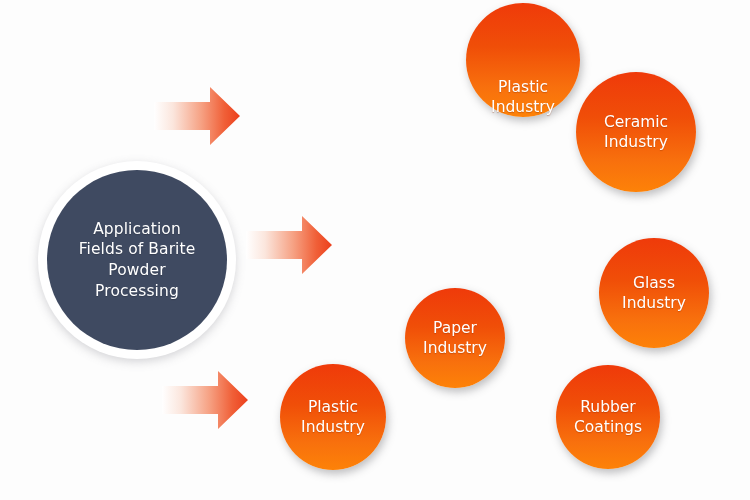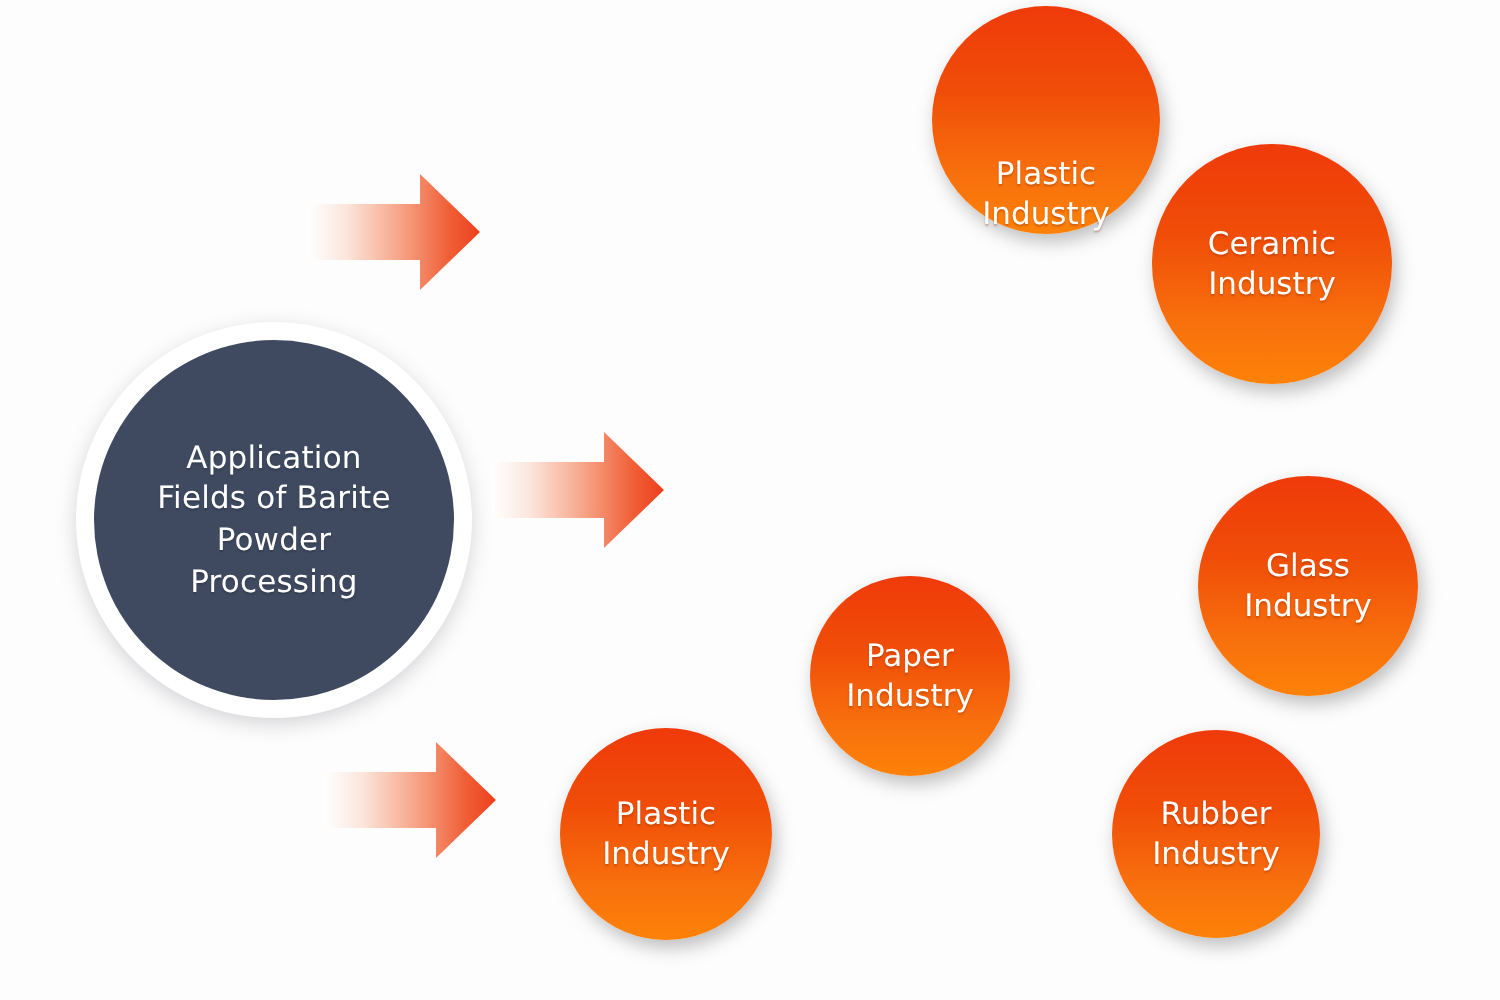--- a/index.html
+++ b/index.html
@@ -160,16 +160,16 @@
 Industry</span>
   </div>
 
   <div class="bubble" style="left:280px; top:364px; width:106px; height:106px;">
     <span class="bubble-label">Plastic
 Industry</span>
   </div>
 
   <div class="bubble" style="left:556px; top:365px; width:104px; height:104px;">
     <span class="bubble-label">Rubber
-Industry</span>
+Coatings</span>
   </div>
 
 </div>
 
 </body></html>

